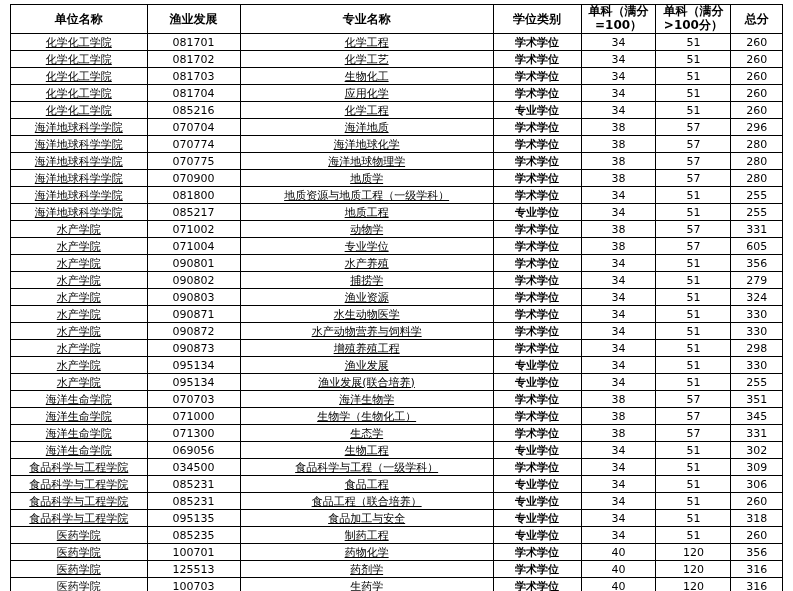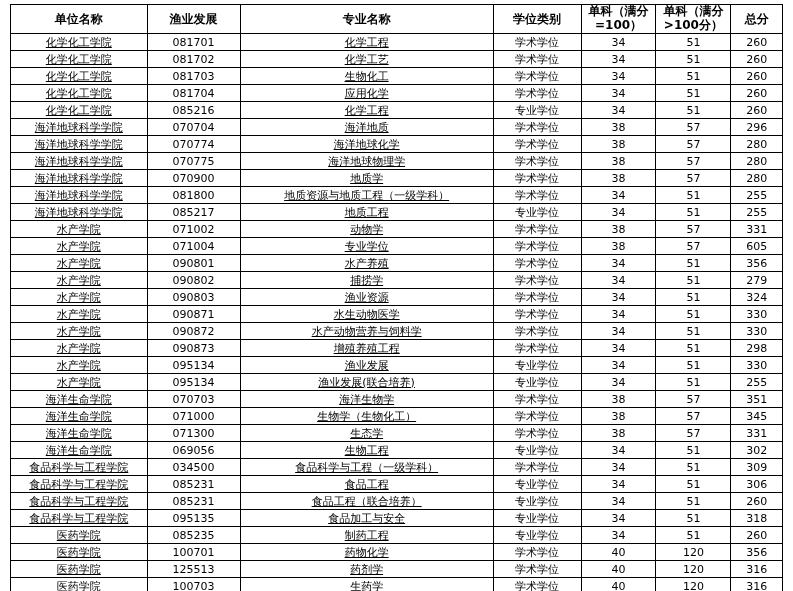--- a/index.html
+++ b/index.html
@@ -52,20 +52,21 @@
 
   td.college, td.major {
     font-size: 11.5px;
   }
   td.code, td.single, td.single2, td.total {
     font-family: "DejaVu Sans", "Liberation Sans", sans-serif;
     font-size: 11.5px;
   }
   td.degree {
     font-size: 11.5px;
+    font-weight: bold;
   }
   .underline-text {
     text-decoration: underline;
     display: inline-block;
   }
   .hdr-two-line {
     display: block;
     line-height: 1.15;
   }
 </style>

